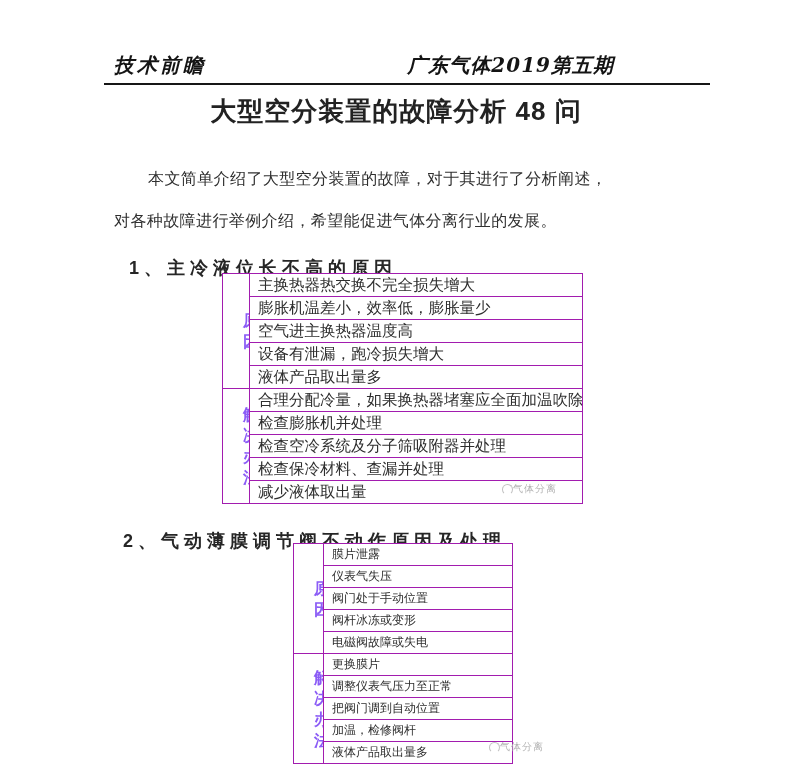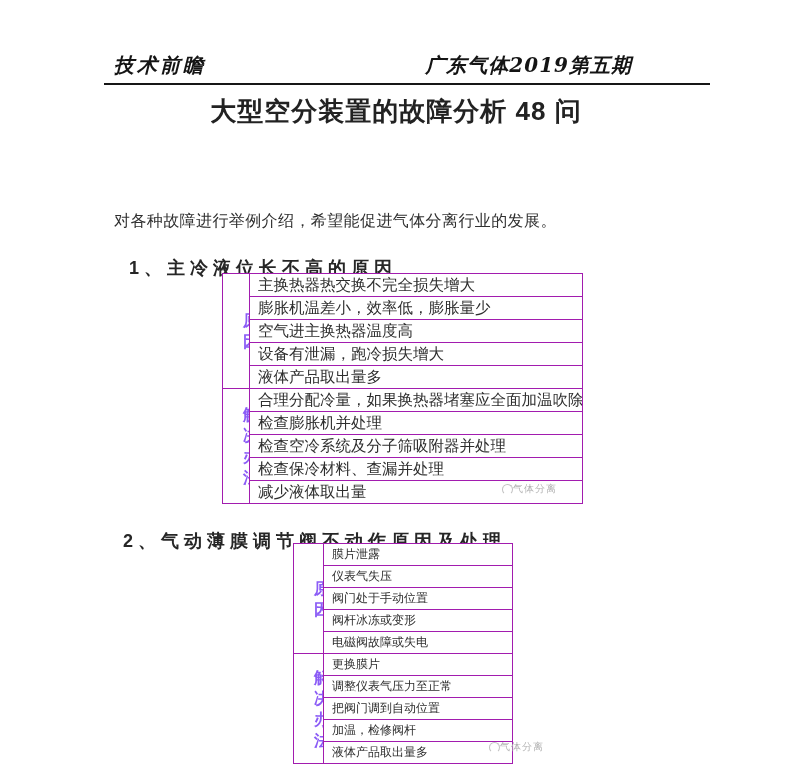--- a/index.html
+++ b/index.html
@@ -19,21 +19,21 @@
     top: 52px;
     font-family: "DejaVu Serif", serif;
     font-style: italic;
     font-weight: bold;
     font-size: 20px;
     letter-spacing: 3px;
     color: #141414;
     white-space: nowrap;
   }
   .hdr-left  { left: 114px; }
-  .hdr-right { right: 78px; letter-spacing: 1px; }
+  .hdr-right { right: 96px; letter-spacing: 1px; }
   .hdr-rule {
     position: absolute;
     left: 104px; top: 83px;
     width: 608px; height: 2px;
     background: #161616;
   }
 
   
   .title {
     position: absolute;
@@ -131,20 +131,21 @@
 <body>
 
 <div class="page">
 
   <div class="hdr-left">技术前瞻</div>
   <div class="hdr-right">广东气体2019第五期</div>
   <div class="hdr-rule"></div>
 
   <h1 class="title">大型空分装置的故障分析 48 问</h1>
 
+  <div class="intro-line l1">本文简单介绍了大型空分装置的故障，对于其进行了分析阐述，</div>
   <div class="intro-line l2">对各种故障进行举例介绍，希望能促进气体分离行业的发展。</div>
 
   <h2 class="sec-heading s1">1、主冷液位长不高的原因</h2>
 
   <table class="dtable t1">
     <colgroup>
         <col style="width:27px">
         <col>
       </colgroup>
     <tbody>

